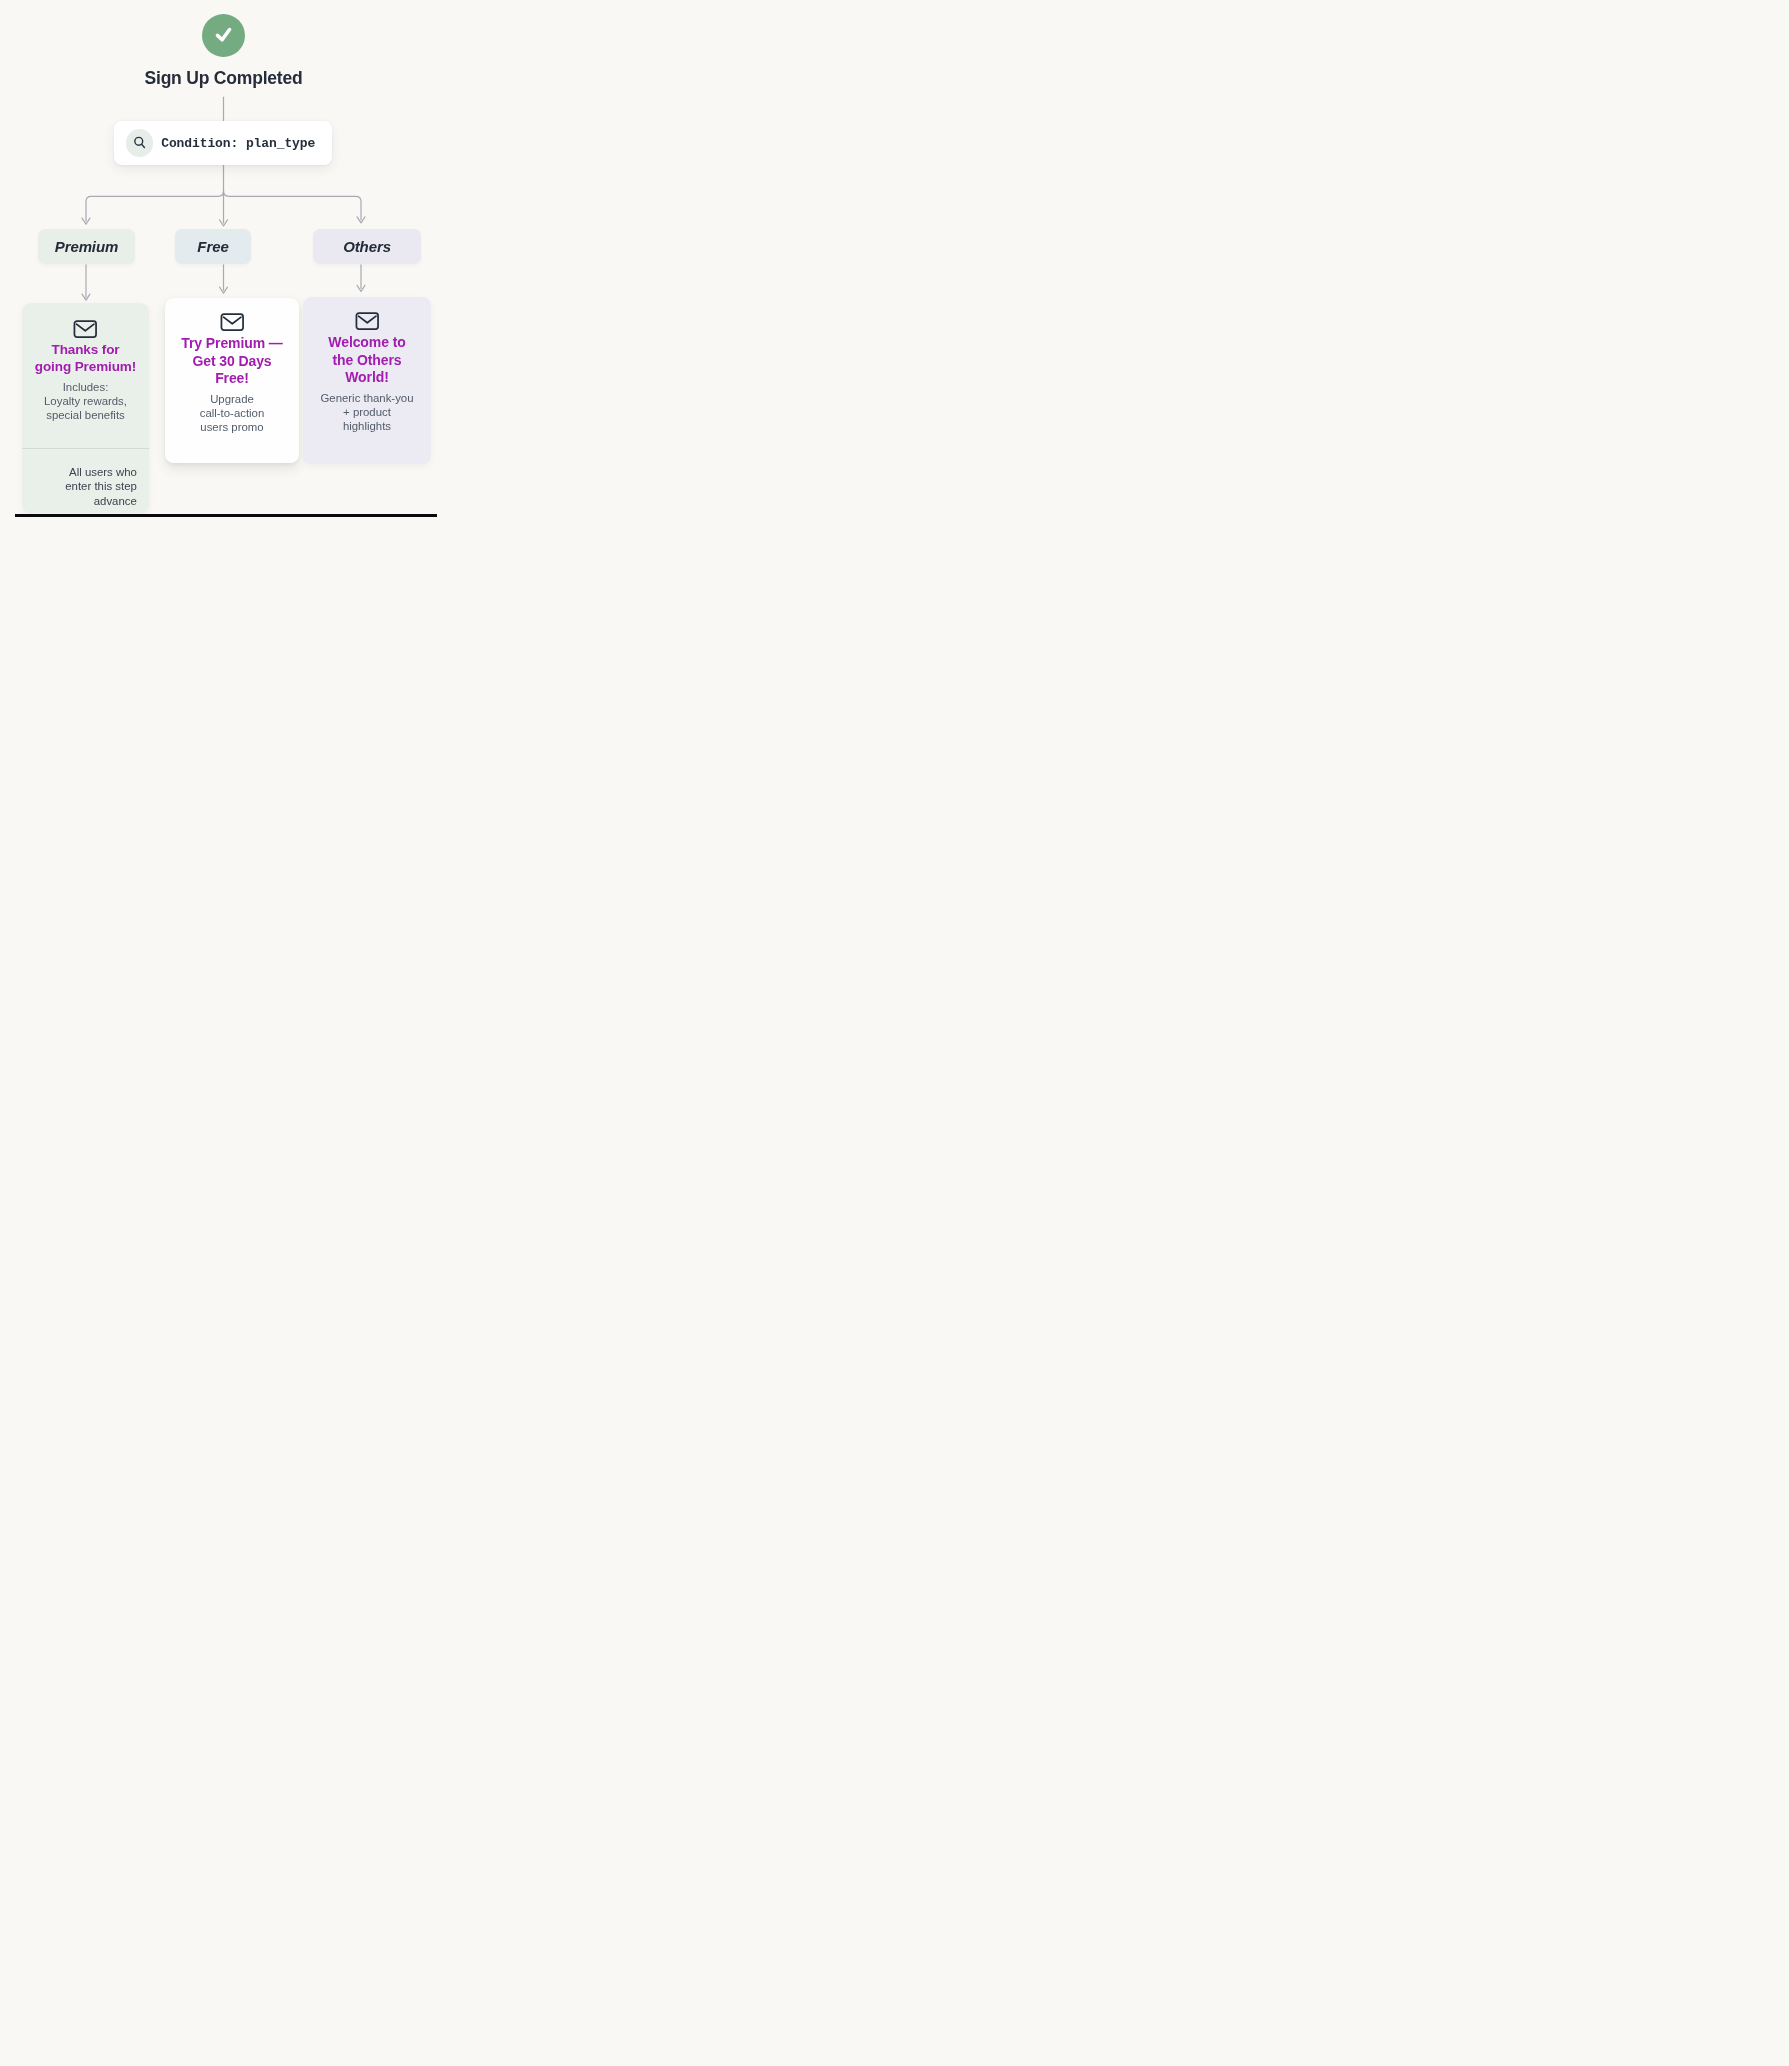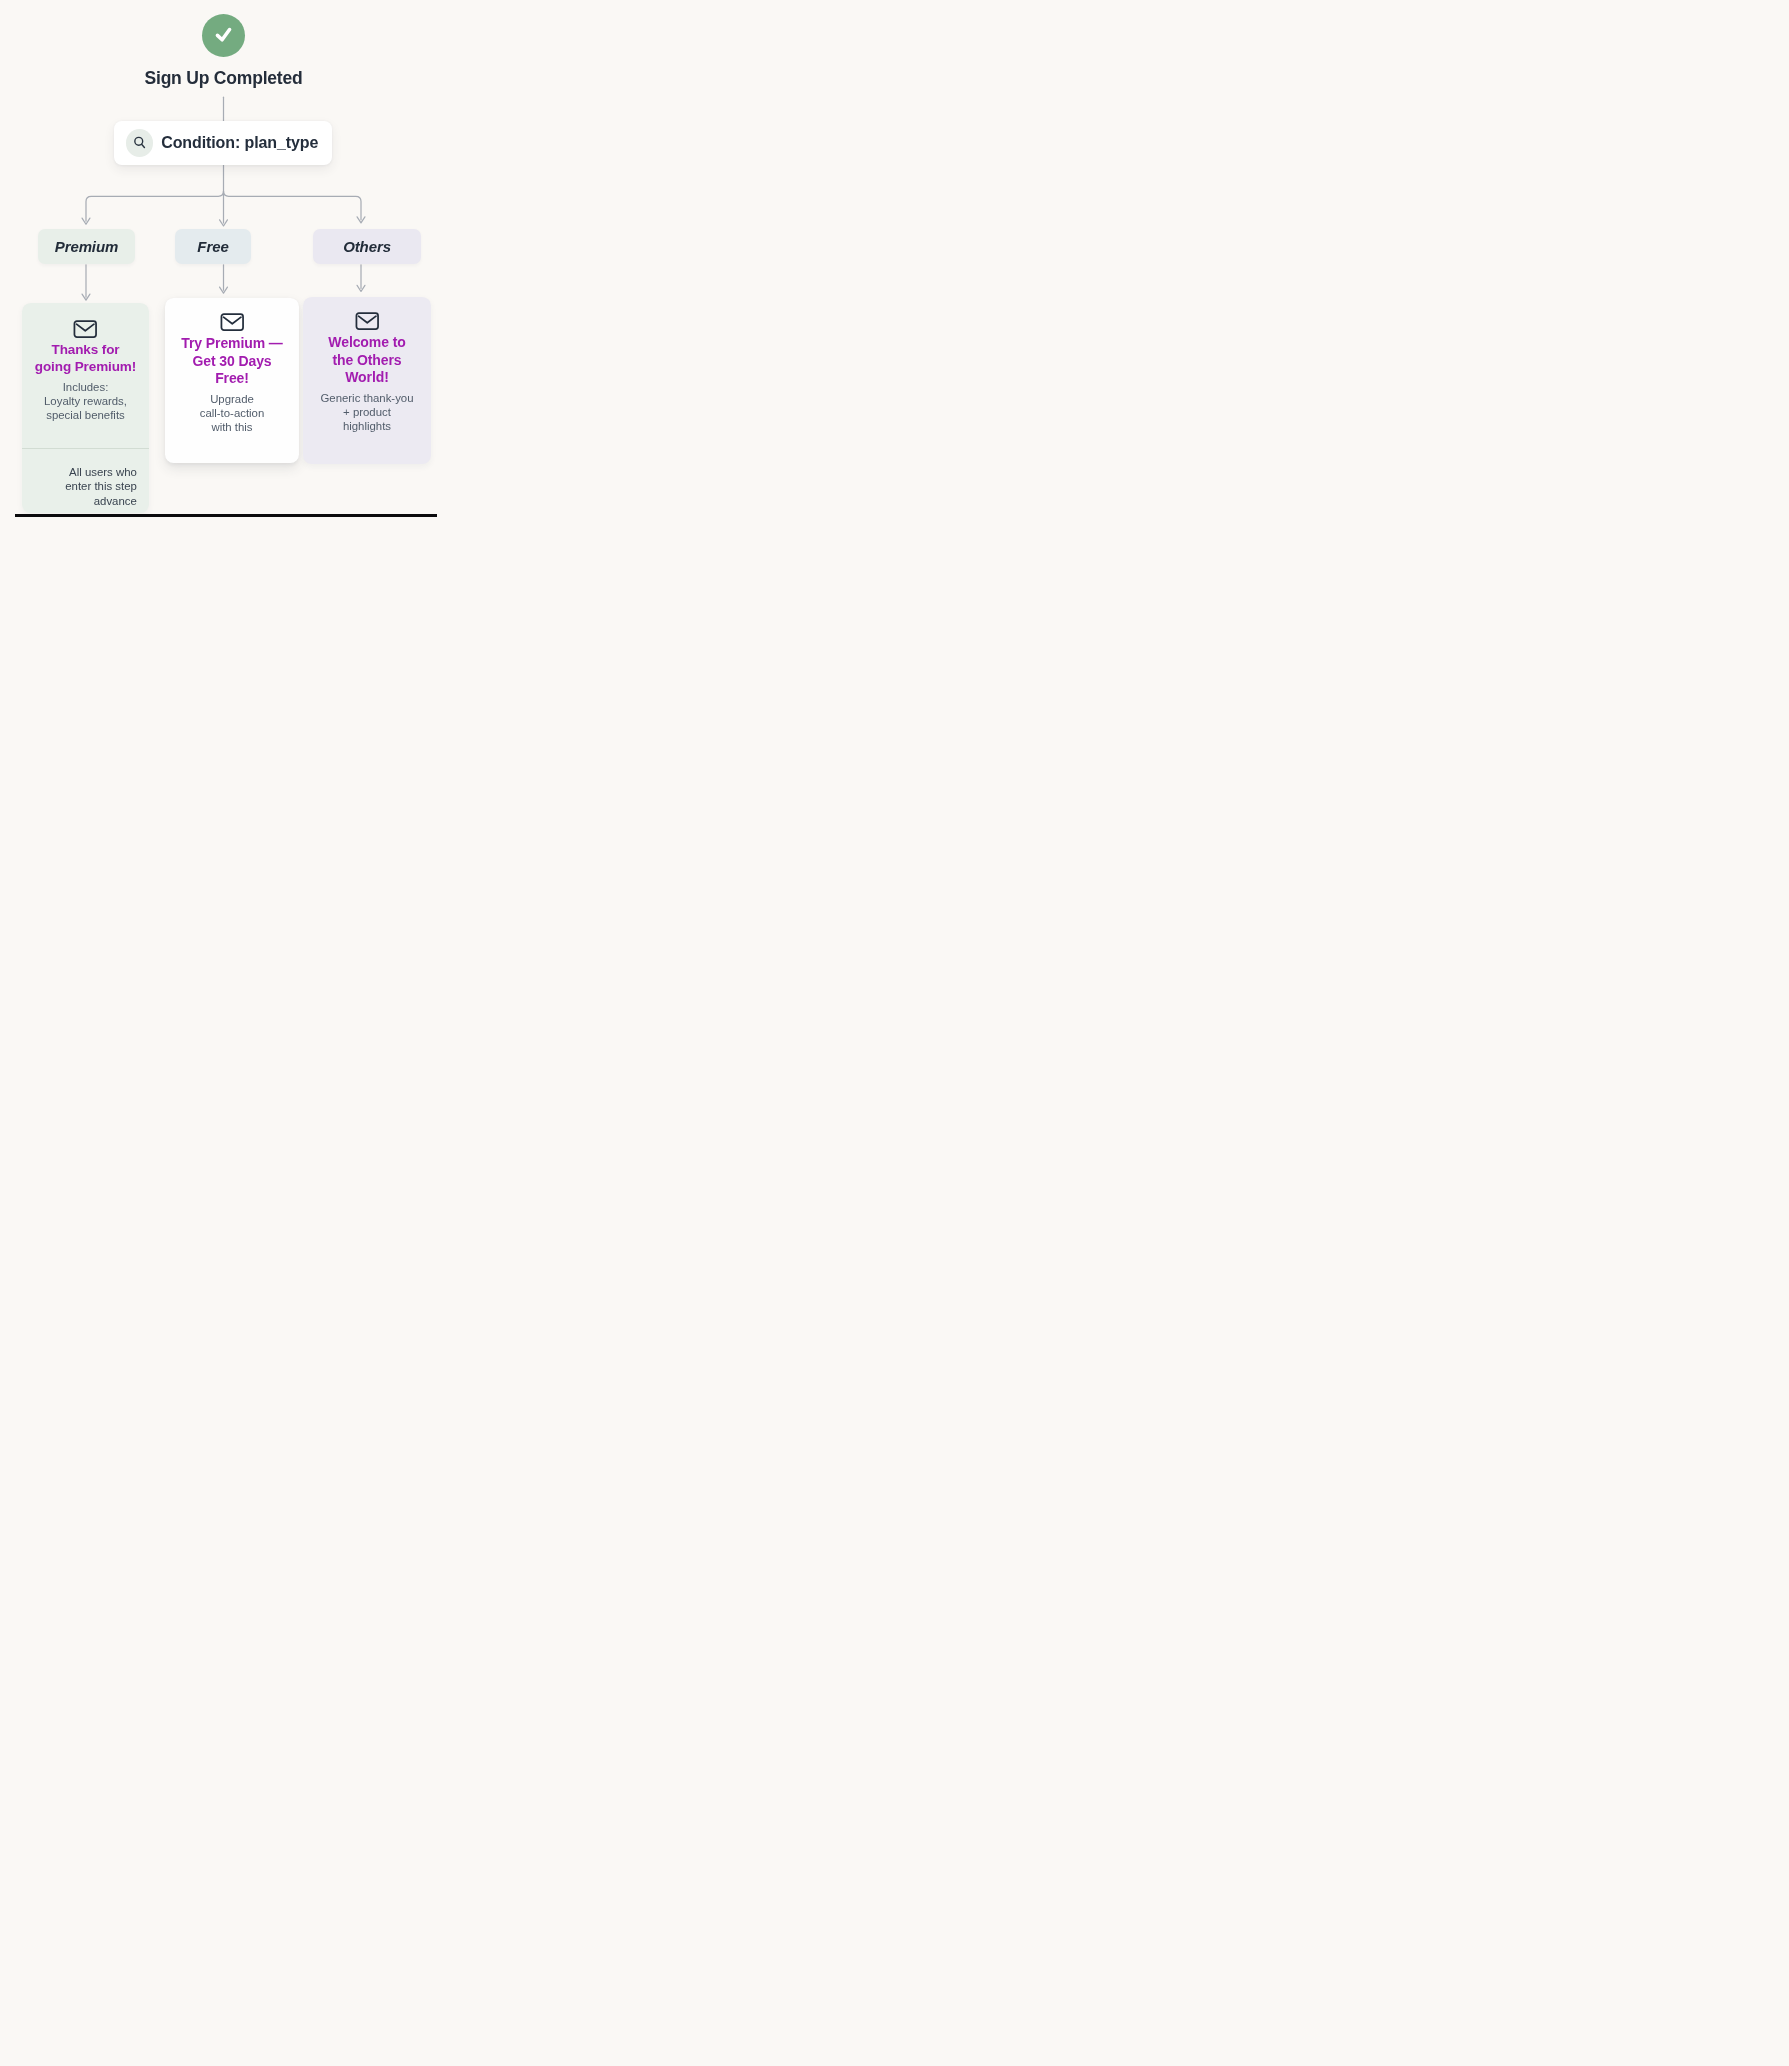--- a/index.html
+++ b/index.html
@@ -26,21 +26,21 @@
   .condition-node{
     position:absolute;left:114px;top:121px;width:218px;height:44px;
     background:#ffffff;border-radius:7.9px;
     box-shadow:0 4.4px 10.5px rgba(45,55,70,0.08), 0 0.9px 2.6px rgba(45,55,70,0.05);
     display:flex;align-items:center;padding-left:11.8px;box-sizing:border-box;
   }
   .condition-icon-wrap{
     width:27.5px;height:27.5px;border-radius:50%;background:#e7ede8;
     display:flex;align-items:center;justify-content:center;flex:0 0 auto;
   }
-  .condition-label{font-size:16px;font-weight:700;color:#242e3c;margin-left:7.9px;letter-spacing:-0.1px;}
+  .condition-label{font-size:13px;font-weight:700;color:#242e3c;margin-left:7.9px;letter-spacing:-0.1px;font-family:Liberation Mono, monospace;}
 
   
   .badge{
     position:absolute;top:229px;height:35px;border-radius:7px;
     display:flex;align-items:center;justify-content:center;
     font-size:15px;font-weight:600;color:#222c39;letter-spacing:-0.1px;
     box-shadow:0 1.3px 3.5px rgba(45,55,70,0.04);
     font-style:italic;
   }
   .badge.premium{left:38px;width:97px;background:#e8efe9;}
@@ -164,21 +164,21 @@
       <svg width="24.5" height="18.3" viewBox="0 0 58 44">
         <rect x="3" y="3" width="52" height="38" rx="6" fill="none" stroke="#242e3c" stroke-width="4.2"></rect>
         <path d="M8 10 L29 26 L50 10" fill="none" stroke="#242e3c" stroke-width="4.2" stroke-linejoin="round" stroke-linecap="round"></path>
       </svg>
     </span>
     <div class="card-title">Try Premium —
 Get 30 Days
 Free!</div>
     <div class="card-desc">Upgrade
 call-to-action
-with this</div>
+users promo</div>
   </div>
 
   <div class="card others">
     <span class="envelope">
       <svg width="24.5" height="18.3" viewBox="0 0 58 44">
         <rect x="3" y="3" width="52" height="38" rx="6" fill="none" stroke="#242e3c" stroke-width="4.2"></rect>
         <path d="M8 10 L29 26 L50 10" fill="none" stroke="#242e3c" stroke-width="4.2" stroke-linejoin="round" stroke-linecap="round"></path>
       </svg>
     </span>
     <div class="card-title">Welcome to

